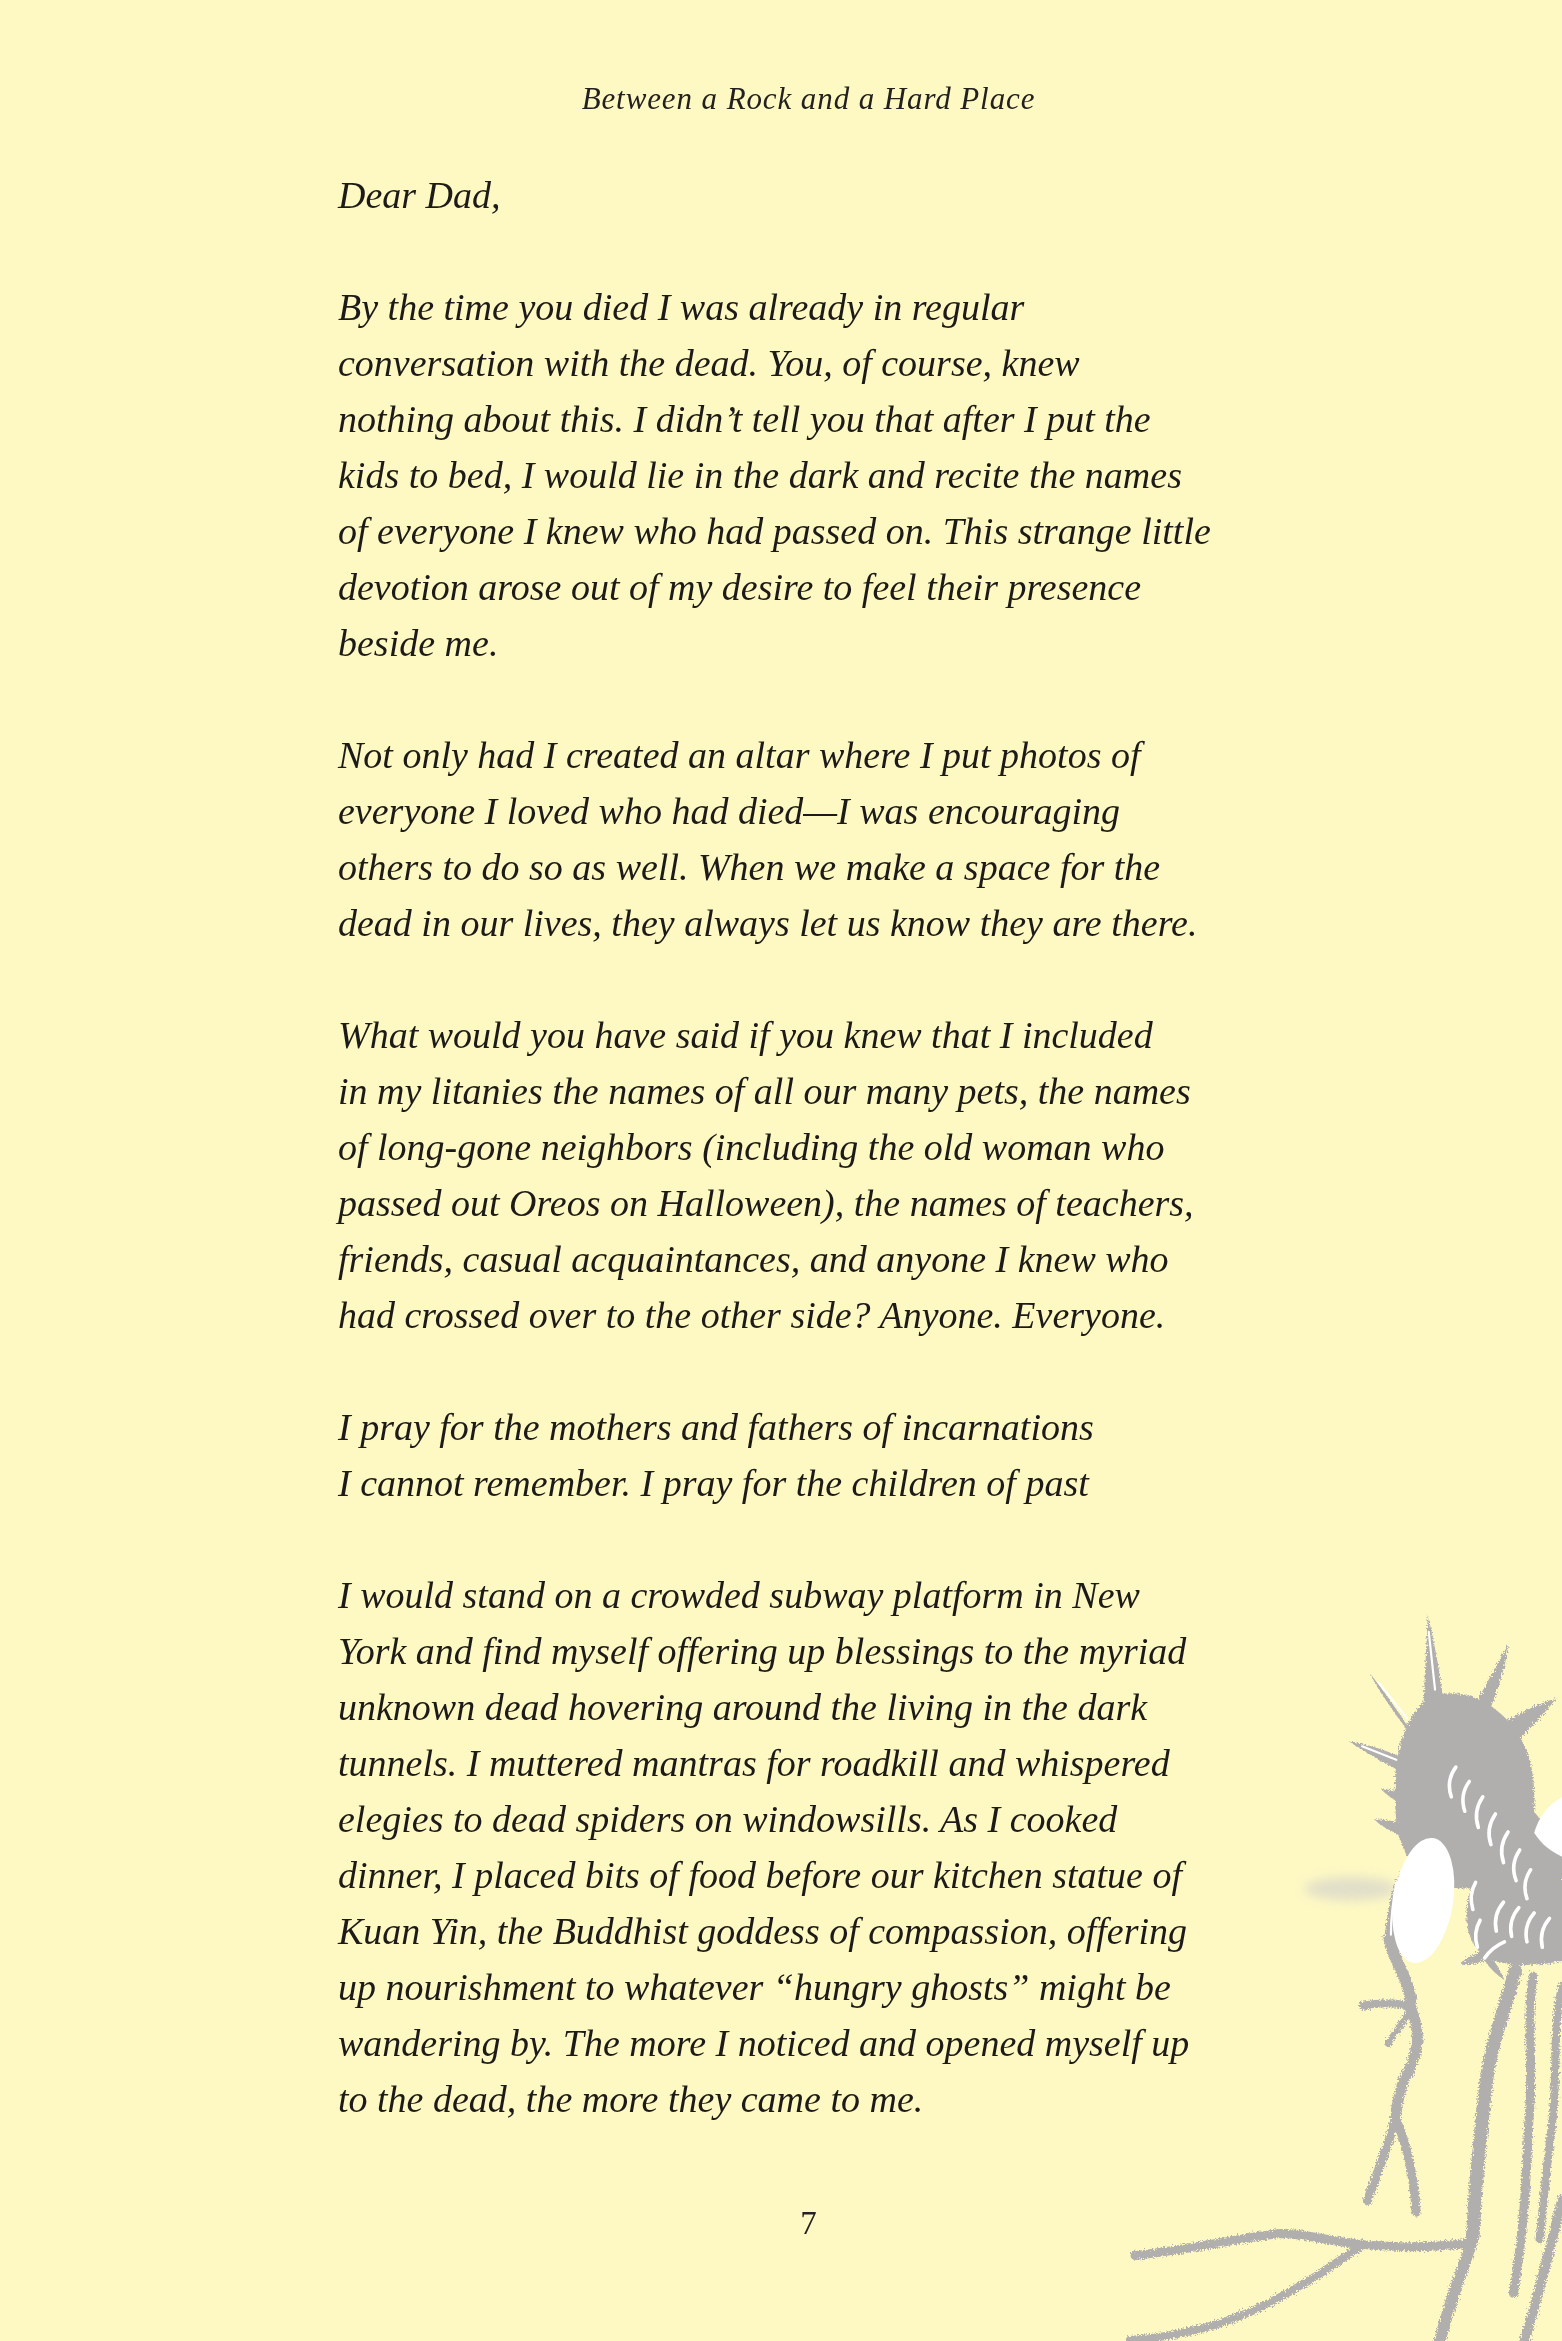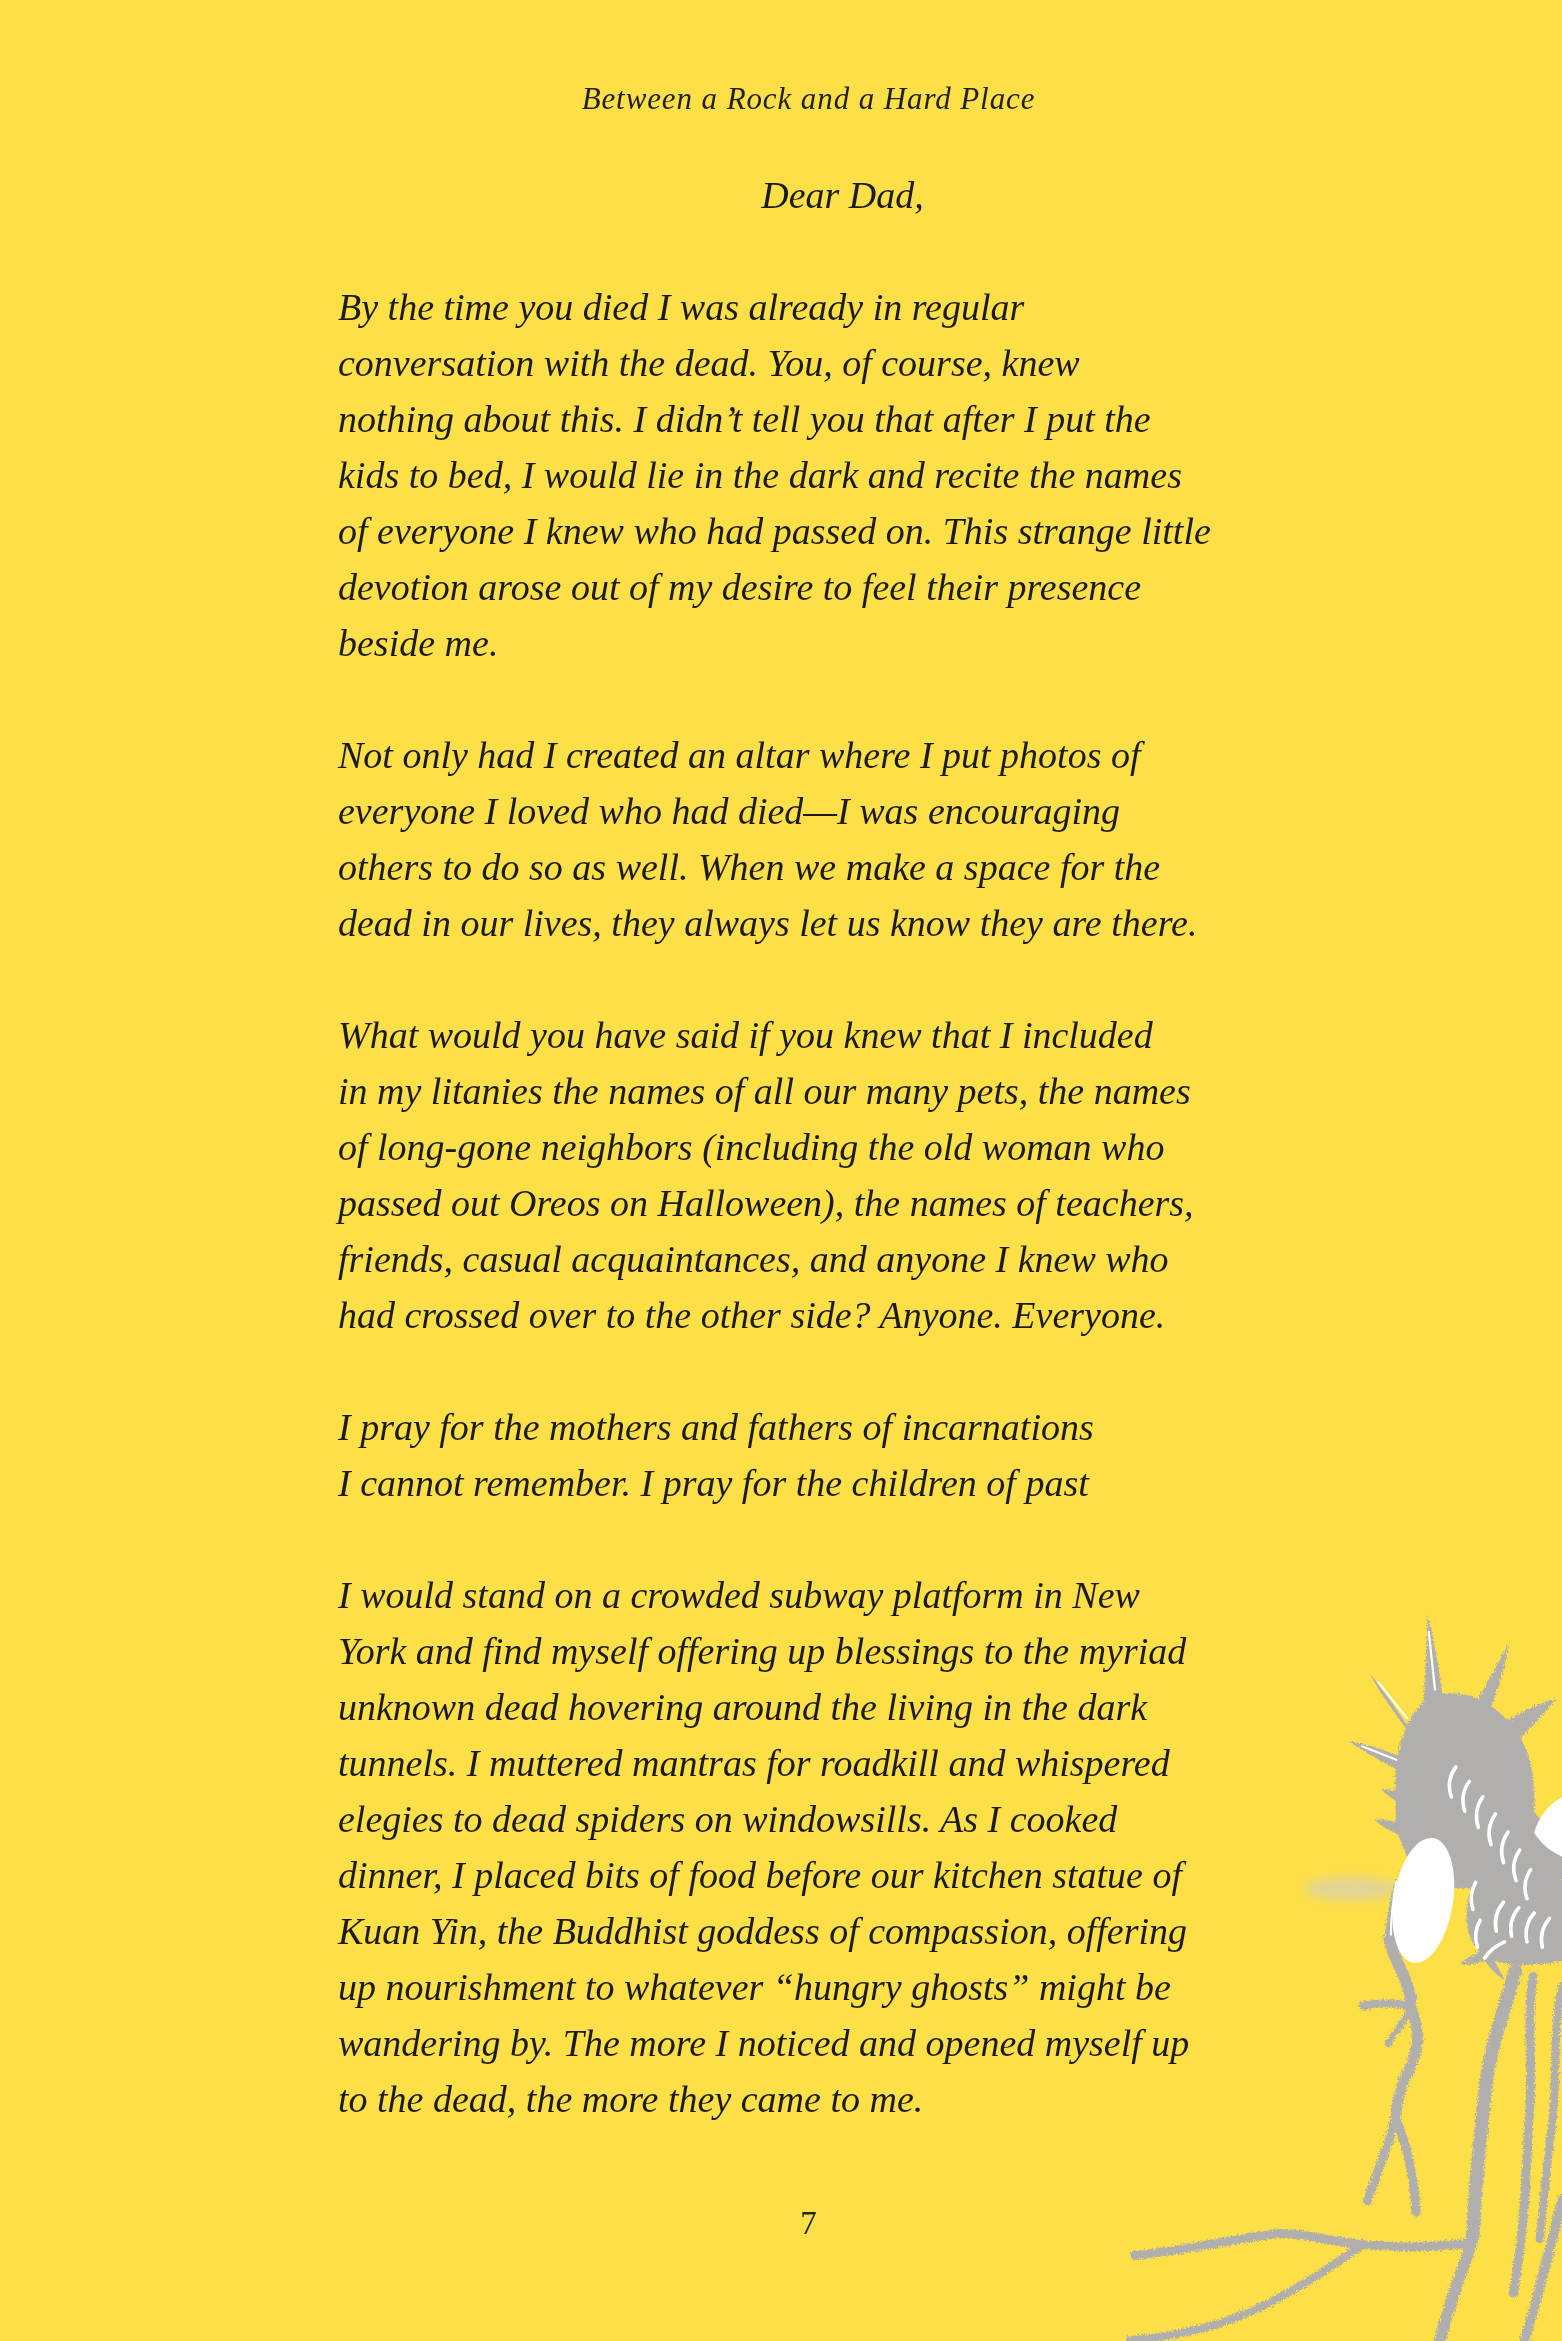--- a/index.html
+++ b/index.html
@@ -1,20 +1,20 @@
 <!DOCTYPE html>
 <html style="font-size:14.4px"><head>
 <meta charset="utf-8">
 <style>
   html, body { margin: 0; padding: 0; background: #ffffff; }
   .page {
     position: relative;
     width: 1563px;
     height: 2342px;
-    background: #fde047;
+    background: #fef9c3;
     overflow: hidden;
     font-family: "Liberation Serif", serif;
     color: #1d1b19;
   }
   .running-head {
     position: absolute;
     left: 338px;
     top: 81px;
     width: 941px;
     text-align: center;
@@ -27,21 +27,21 @@
   .letter {
     position: absolute;
     left: 338px;
     top: 167px;
     width: 1009px;
     font-style: italic;
     font-size: 38px;
     line-height: 56px;
     color: #1d1b19;
   }
-  .salutation { margin: 0 0 56px 0; white-space: pre-line; text-align: center; }
+  .salutation { margin: 0 0 56px 0; white-space: pre-line; }
   .letter p {
     margin: 0 0 56px 0;
     white-space: pre-line; 
   }
   .folio {
     position: absolute;
     left: 338px;
     top: 2205px;
     width: 941px;
     text-align: center;

